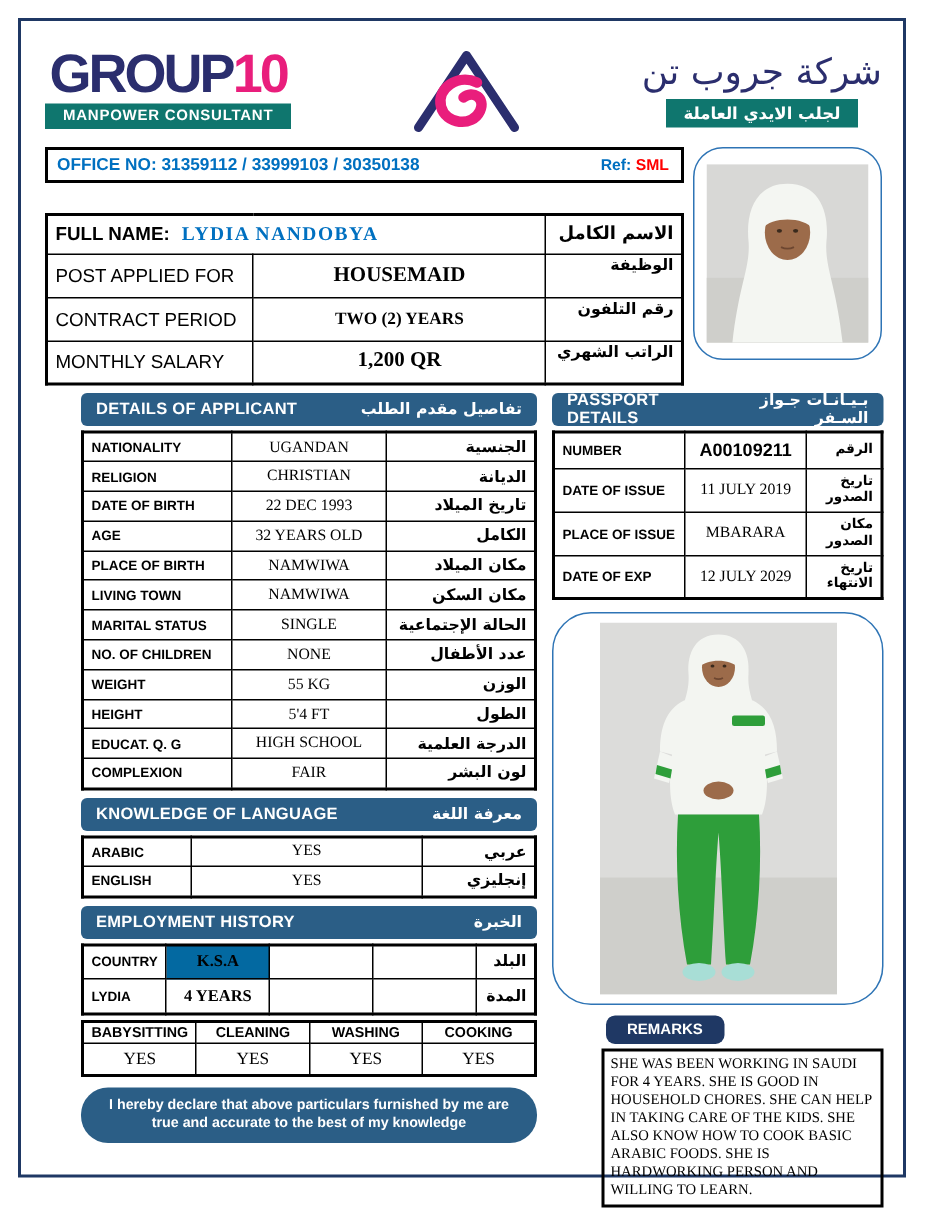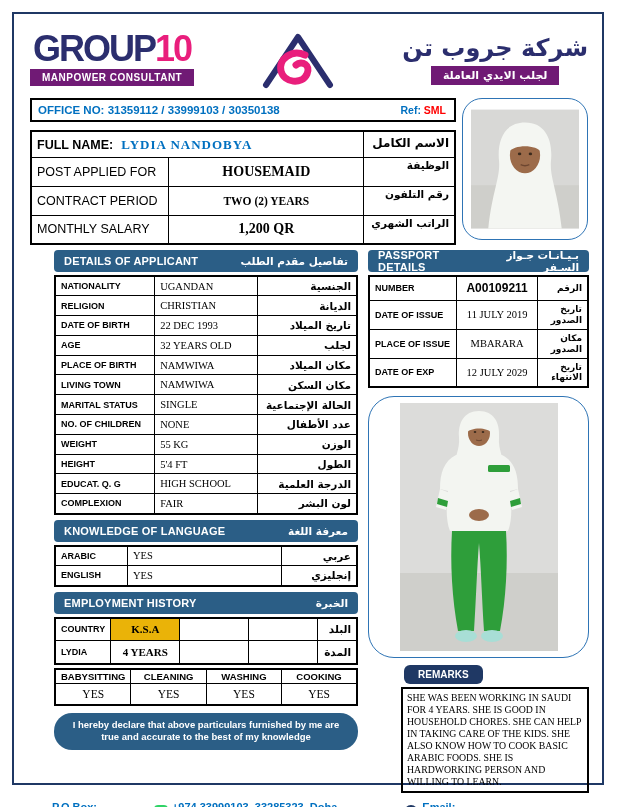--- a/index.html
+++ b/index.html
@@ -12,66 +12,66 @@
   .doc {
     position:absolute; left:12px; top:12px; width:592px; height:773px;
     border:2px solid #1f3864; background:#fff;
     padding:8px 14px 6px 16px;
   }
   
   .header { display:flex; align-items:center; justify-content:space-between; height:74px; }
   .logo-block { display:flex; flex-direction:column; align-items:center; }
   .logo-text { font-weight:800; font-size:36px; line-height:34px; letter-spacing:-2px; color:#2b2e6e; font-stretch:condensed; }
   .logo-text .pink { color:#e91e7c; }
-  .ribbon { background:#701a75; color:#fff; font-weight:700; font-size:10px; padding:3px 12px; margin-top:3px; letter-spacing:.5px; white-space:nowrap;text-align:center; }
+  .ribbon { background:#0f766e; color:#fff; font-weight:700; font-size:10px; padding:3px 12px; margin-top:3px; letter-spacing:.5px; white-space:nowrap;text-align:center; }
   .logo-mark { width:92px; height:68px; }
-  .company-ar { font-family:"DejaVu Sans", sans-serif; font-weight:700; font-size:24px; color:#2b2e6e; direction:rtl; text-align:center; line-height:30px; }
+  .company-ar { font-family:"DejaVu Sans", sans-serif; font-weight:400; font-size:24px; color:#2b2e6e; direction:rtl; text-align:center; line-height:30px; }
   .ribbon-ar { font-family:"DejaVu Sans", sans-serif; font-size:11px; }
   
   .top-row { display:flex; margin-top:2px;justify-content:flex-end; }
   .top-left { width:426px; }
   .office-bar { border:2px solid #000; display:flex; justify-content:space-between; align-items:center; padding:3px 8px 3px 6px; height:24px; }
   .office-no { color:#0070c0; font-weight:700; font-size:11.5px; }
   .ref { font-size:10.5px; font-weight:700; }
   .ref .lbl { color:#0070c0; }
   .ref .val { color:#ff0000; font-variant:small-caps; }
   table { border-collapse:collapse; width:100%; }
   td { border:1px solid #000; padding:1px 5px; }
-  .name-table { margin-top:8px; border:2px solid #000; }
+  .name-table { margin-top:20px; border:2px solid #000; }
   .name-row td { height:26px; }
   .fn-label { font-weight:700; font-size:12.5px; }
   .fn-value { color:#0070c0; font-weight:700; font-size:13px; font-family:"Liberation Serif", serif; letter-spacing:1px; margin-left:8px; }
   .top-label { font-size:12.5px; height:29px; width:32.5%; }
   .top-value { text-align:center; font-family:"Liberation Serif", serif; font-weight:700; width:46%; }
   .v-big { font-size:14px; }
   .v-mid { font-size:11.5px; }
   .ar { font-family:"DejaVu Sans", sans-serif; font-weight:700; direction:rtl; text-align:right; font-size:10.5px; line-height:1.15; }
   .top-ar { width:21.5%; vertical-align:top; }
   .photo-box { flex:1; margin-left:6px; border:1.5px solid #2e74b5; border-radius:20px; display:flex; align-items:center; justify-content:center; padding:8px; height:142px; }
   .photo-box svg { display:block; }
   
   .main-row { display:flex; margin-top:5px; }
   .col-left { width:382px;padding-left:24px; }
   .col-right { flex:1; margin-left:10px; }
   .bar { background:#2b5e86; color:#fff; border-radius:4px; display:flex; justify-content:space-between; align-items:center; padding:3px 10px; height:22px; }
   .bar .en { font-weight:700; font-size:11px; letter-spacing:.2px; }
   .bar .ar { color:#fff; font-size:10.5px; }
   .data-table { margin-top:3px; border:2px solid #000; }
   .data-table td.lbl { font-weight:700; font-size:9px; width:33%; }
-  .data-table td.val { text-align:left; font-family:"Liberation Serif", serif; font-size:10.5px; width:34%; }
+  .data-table td.val { text-align:center; font-family:"Liberation Serif", serif; font-size:10.5px; width:34%; }
   .data-table td { height:19.8px; }
   .sec { margin-top:5px; }
   .lang-table td.lbl { width:24%; }
   .lang-table td.val { width:51%; }
   .lang-table td { height:20px; }
   .emp-table td { height:23px; }
   .emp-table td.lbl { width:18%; font-weight:700; font-size:9px; }
   .emp-table td.c { width:23%; text-align:center; font-family:"Liberation Serif", serif; font-weight:700; font-size:11px; }
   .emp-table td.ar { width:14%; }
-  .hl { background:#eab308; }
+  .hl { background:#0369a1; }
   .skills-table td { text-align:center; width:25%; }
   .skills-table td.hd { font-weight:700; font-size:9.5px; height:15px;margin-top:28px; }
   .skills-table td.vl { font-family:"Liberation Serif", serif; font-size:11.5px; height:21px; }
   .declaration { margin:7px auto 0 auto; width:304px; background:#2b5e86; color:#fff; border-radius:18px; font-weight:700; font-size:9.5px; text-align:center; padding:6px 16px; line-height:1.35; }
   
   .pass-table td.lbl { width:40%; font-weight:700; font-size:9px; }
   .pass-table td.val { width:37%; text-align:center; font-family:"Liberation Serif", serif; font-size:10.5px; }
   .pass-table td.val.num { font-weight:700; font-size:12px; font-family:"Liberation Sans", sans-serif; }
   .pass-table td.ar { width:23%; font-size:9px; }
   .pass-table tr.r1 td { height:24px; }
@@ -171,21 +171,21 @@
               <td class="ar">الديانة</td>
             </tr>
         <tr>
               <td class="lbl">DATE OF BIRTH</td>
               <td class="val">22 DEC 1993</td>
               <td class="ar">تاريخ الميلاد</td>
             </tr>
         <tr>
               <td class="lbl">AGE</td>
               <td class="val">32 YEARS OLD</td>
-              <td class="ar">لجلب</td>
+              <td class="ar">الكامل</td>
             </tr>
         <tr>
               <td class="lbl">PLACE OF BIRTH</td>
               <td class="val">NAMWIWA</td>
               <td class="ar">مكان الميلاد</td>
             </tr>
         <tr>
               <td class="lbl">LIVING TOWN</td>
               <td class="val">NAMWIWA</td>
               <td class="ar">مكان السكن</td>

